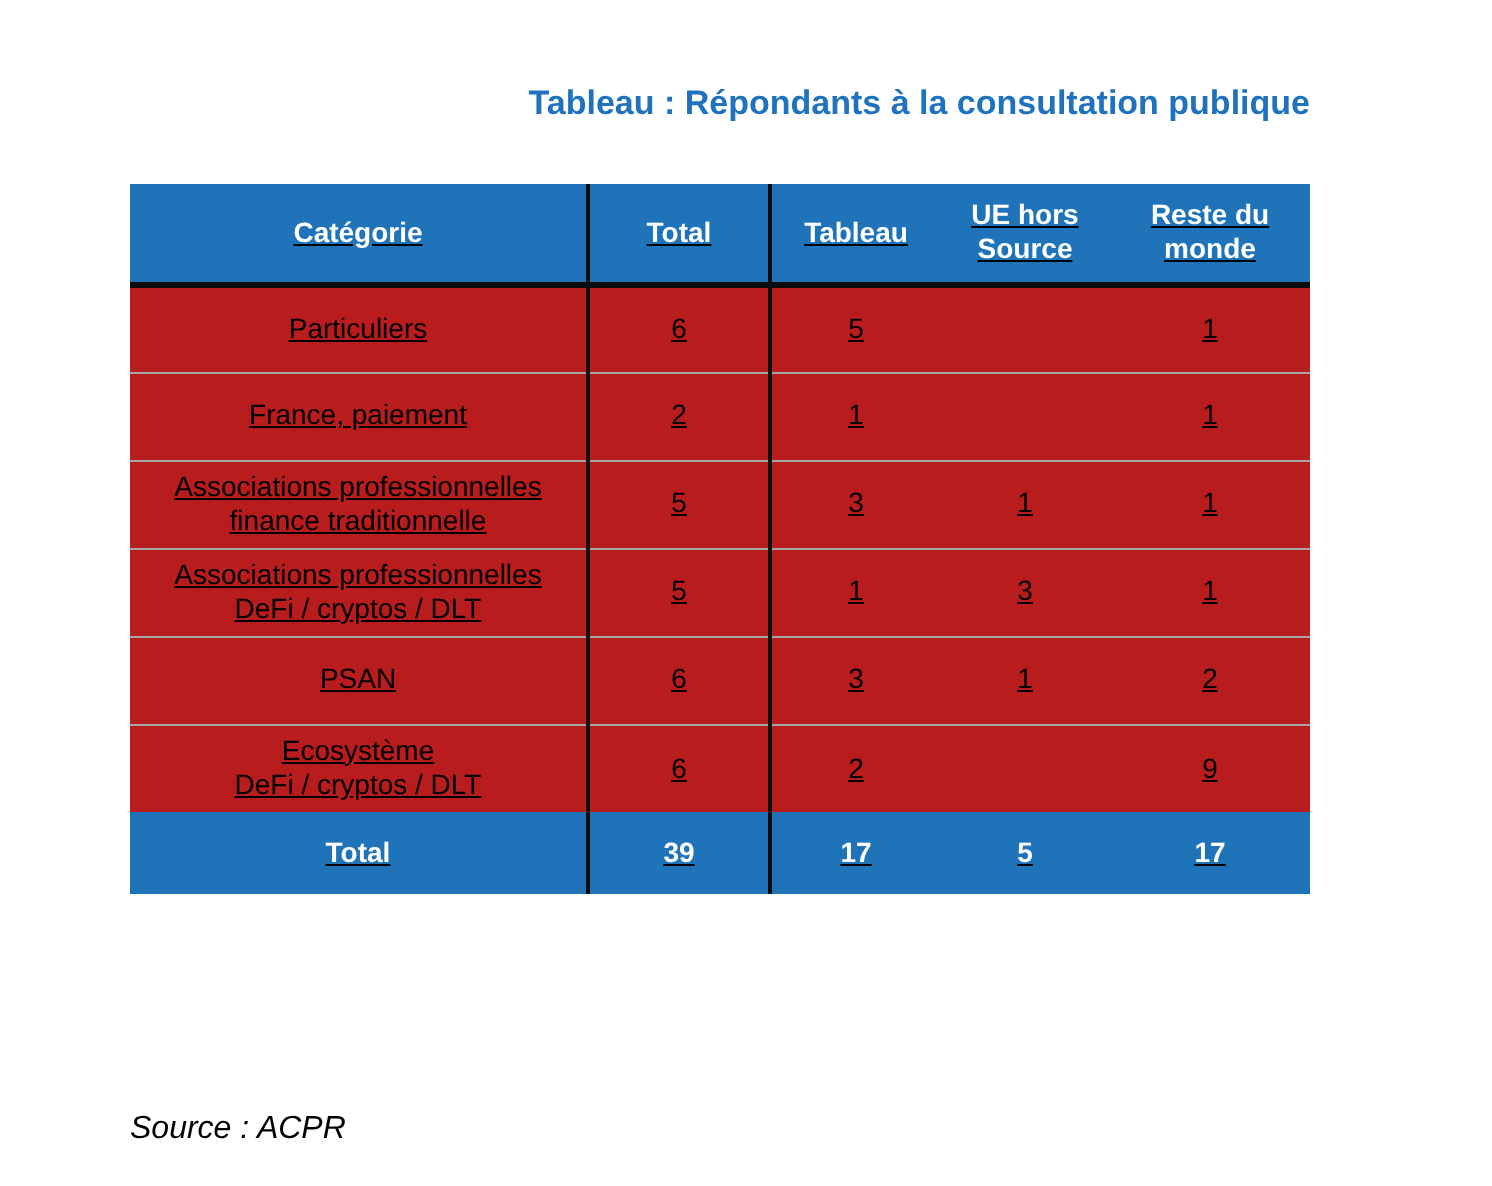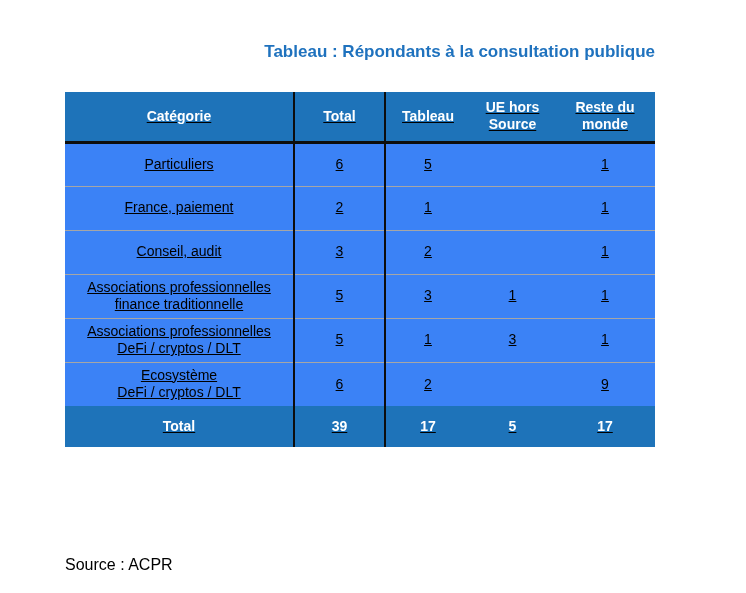--- a/index.html
+++ b/index.html
@@ -44,41 +44,42 @@
   }
 
   thead th {
     background: #1e73b9;
     color: #ffffff;
     font-weight: bold;
     height: 50px;
     border-bottom: 3px solid #0d0d0d;
   }
 
-  tbody td { height: 44px; background: #3b82f6; }
+  tbody td { height: 44px; background: #b91c1c; }
   tbody tr { border-bottom: 1px solid #a6a6a6; }
   tbody tr:last-child { border-bottom: none; }
 
   
   .vline-l { border-left: 2px solid #0d0d0d; }
   .vline-r { border-right: 2px solid #0d0d0d; }
 
   td.cat { white-space: pre-line; }
 
   tfoot td {
     background: #1e73b9;
     color: #ffffff;
     font-weight: bold;
     height: 41px;
   }
 
   .source {
     position: absolute;
     top: 556px; left: 65px;
     font-size: 16px;
+    font-style: italic;
     color: #000;
   }
 </style>
 </head>
 <body>
 
 <div class="page">
 
   <div class="title">Tableau : Répondants à la consultation publique</div>
 
@@ -109,41 +110,41 @@
           <td>1</td>
         </tr>
         <tr>
           <td class="cat">France, paiement</td>
           <td class="vline-l vline-r">2</td>
           <td>1</td>
           <td></td>
           <td>1</td>
         </tr>
         <tr>
-          <td class="cat">Conseil, audit</td>
-          <td class="vline-l vline-r">3</td>
-          <td>2</td>
-          <td></td>
-          <td>1</td>
-        </tr>
-        <tr>
           <td class="cat">Associations professionnelles
 finance traditionnelle</td>
           <td class="vline-l vline-r">5</td>
           <td>3</td>
           <td>1</td>
           <td>1</td>
         </tr>
         <tr>
           <td class="cat">Associations professionnelles
 DeFi / cryptos / DLT</td>
           <td class="vline-l vline-r">5</td>
           <td>1</td>
           <td>3</td>
           <td>1</td>
+        </tr>
+        <tr>
+          <td class="cat">PSAN</td>
+          <td class="vline-l vline-r">6</td>
+          <td>3</td>
+          <td>1</td>
+          <td>2</td>
         </tr>
         <tr>
           <td class="cat">Ecosystème
 DeFi / cryptos / DLT</td>
           <td class="vline-l vline-r">6</td>
           <td>2</td>
           <td></td>
           <td>9</td>
         </tr>
       </tbody>

